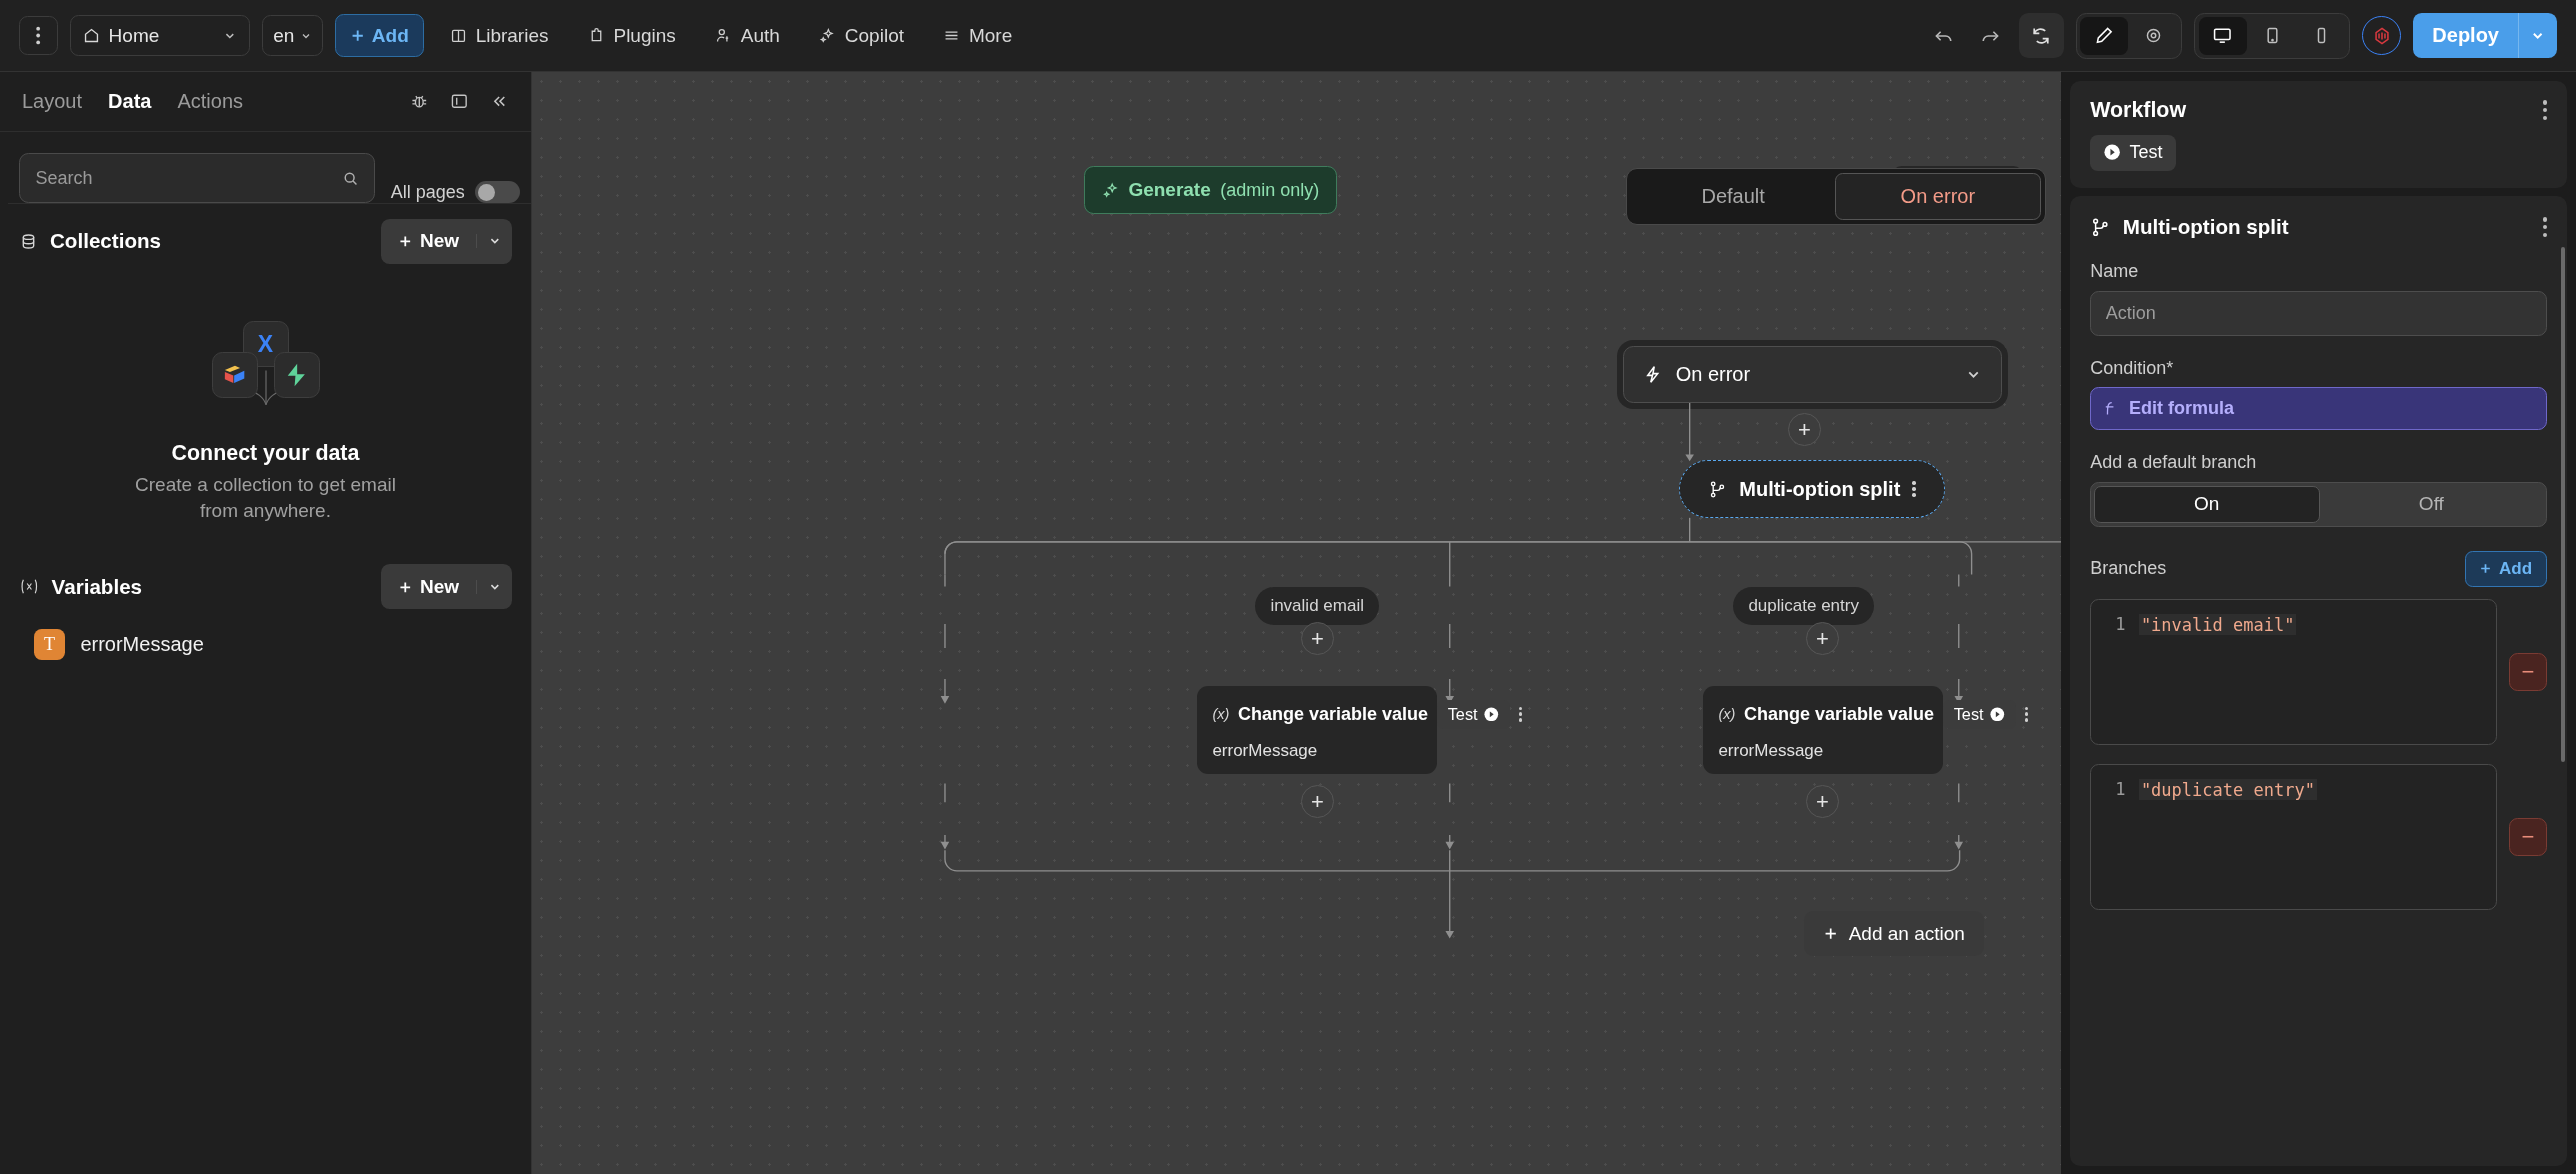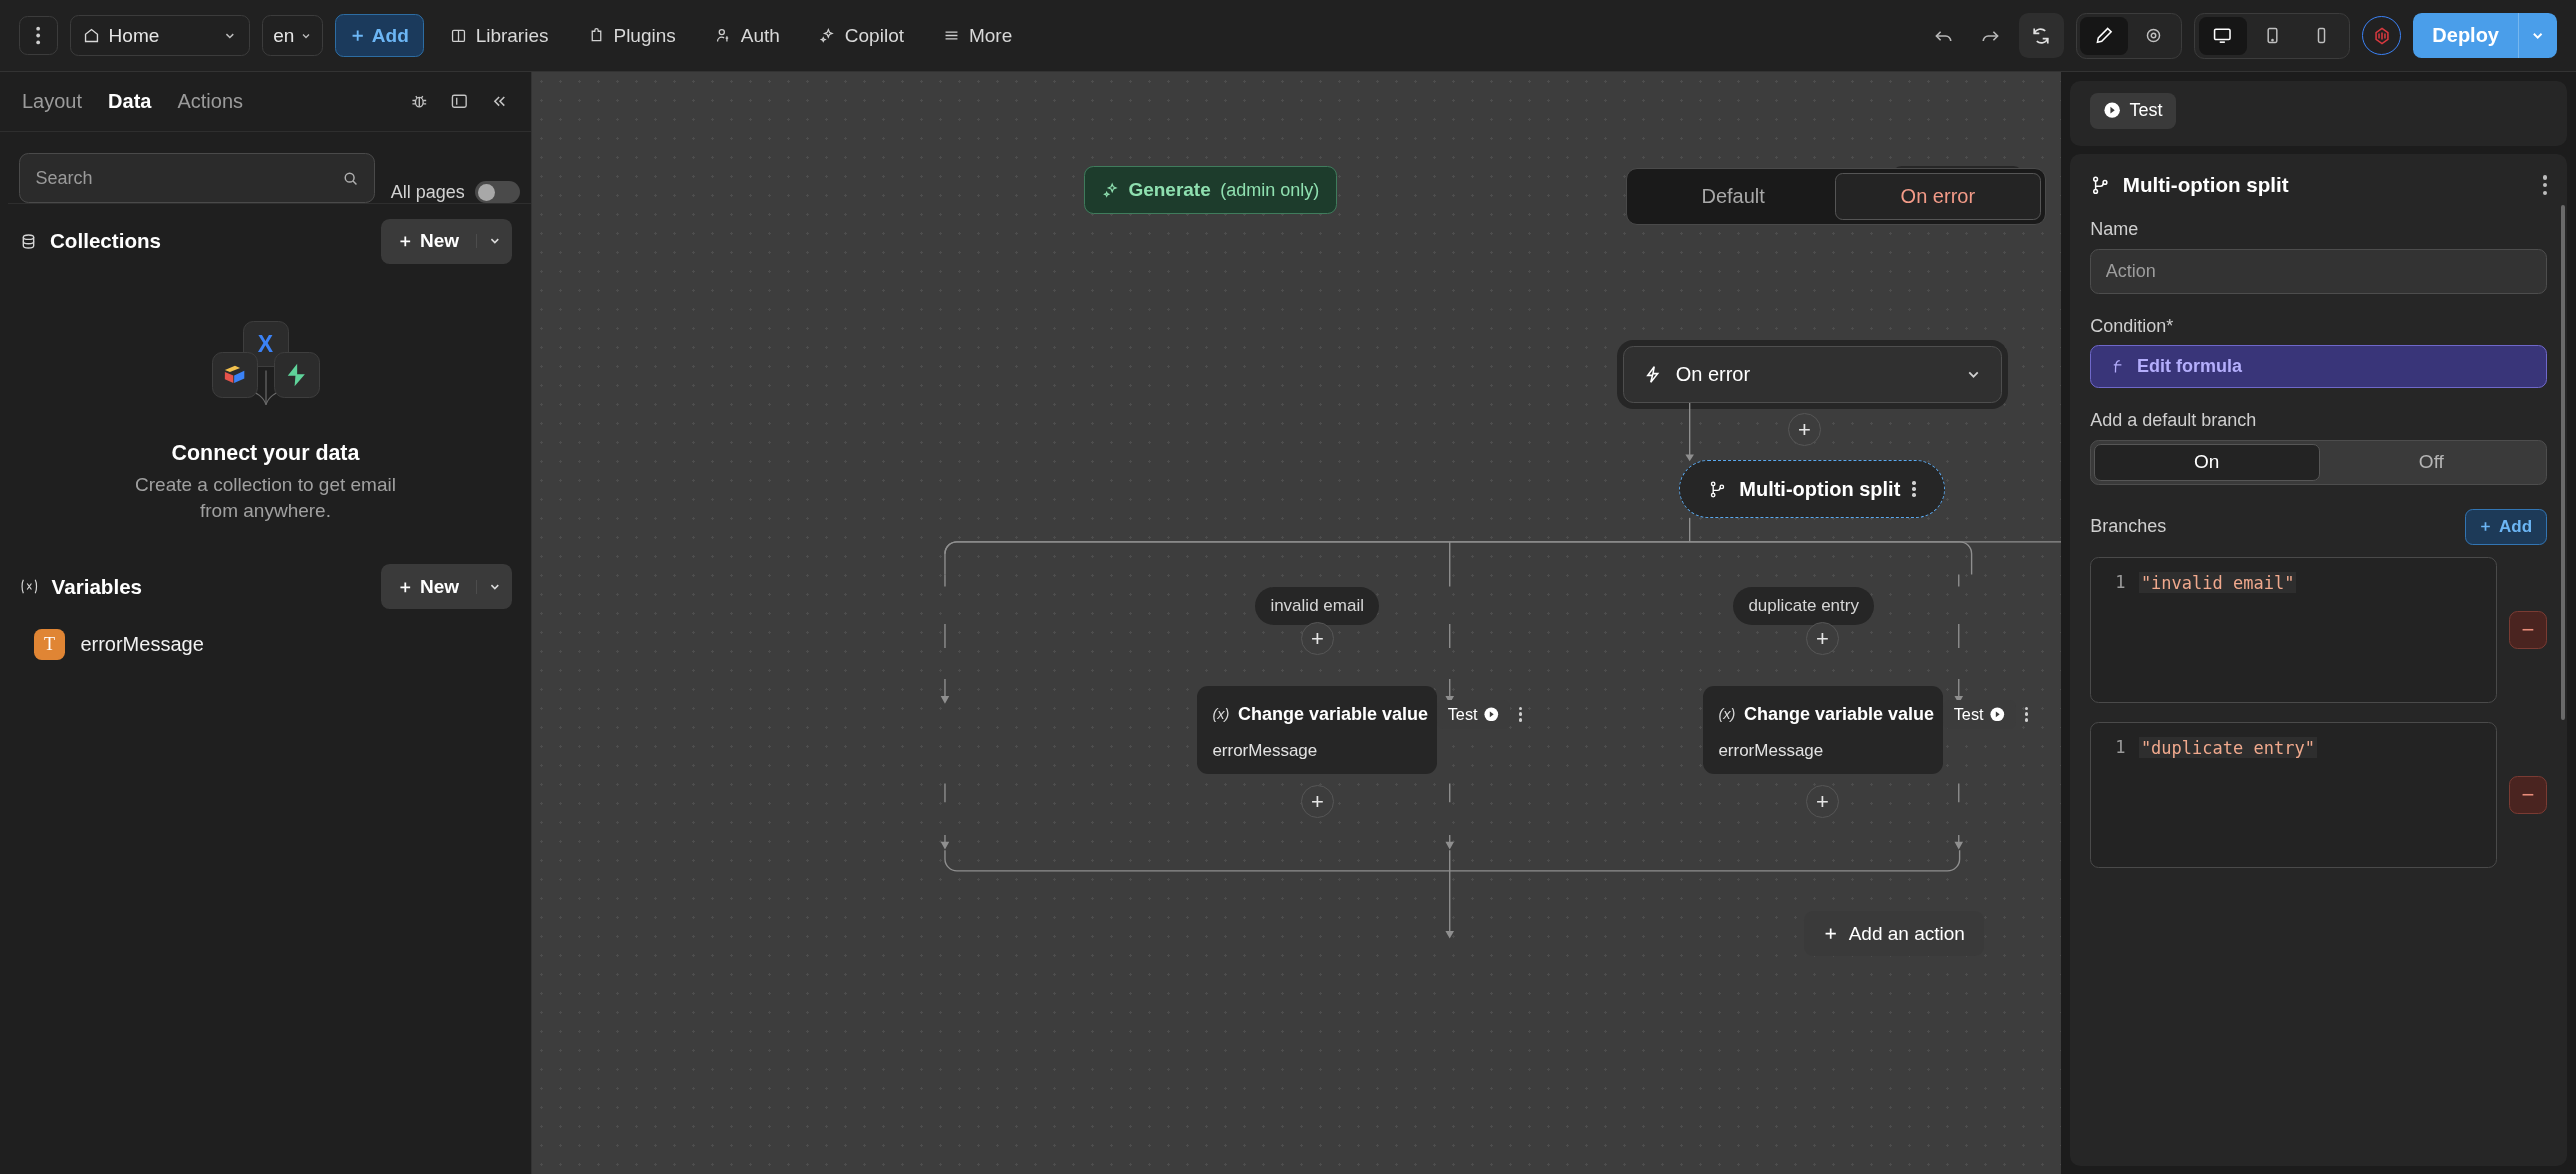--- a/index.html
+++ b/index.html
@@ -269,21 +269,21 @@
   .req { color: #cfcfcf; }
   .text-input {
     width: 100%; height: 45px; border-radius: 8.6px;
     border: 0.9px solid #4d4d4d; background: #333;
     padding: 0 14.6px; color: #ddd; font-size: 18px; font-family: inherit; outline: none;
   }
   .text-input::placeholder { color: #9d9d9d; }
   .formula-btn {
     width: 100%; height: 43px; border-radius: 8.6px;
     background: #393579; border: 0.9px solid #6f68c9;
-    display: flex; align-items: center; gap: 10.3px; padding: 0 21px;
+    display: flex; align-items: center; gap: 10.3px; padding: 0 13px;
     color: #b4aefc; font-size: 18px; font-weight: bold;
   }
   .onoff {
     width: 100%; height: 45px; border-radius: 8.6px;
     border: 0.9px solid #4d4d4d; background: #3a3a3a; display: flex; padding: 2.6px;
   }
   .onoff div {
     flex: 1; border-radius: 6.9px; display: flex; align-items: center; justify-content: center;
     font-size: 19px; color: #b5b5b5;
   }
@@ -772,20 +772,28 @@
           <svg width="15.4" height="15.4" viewBox="0 0 18 18" stroke="#fff" stroke-width="2">
               <path d="M9 3v12M3 9h12"></path>
             </svg>
         </span>
         <span>Add an action</span>
       </div>
     </div>
 
     <div class="rightpanel">
       <div class="rp-card">
+        <div class="rp-head">
+          <h2>Workflow</h2>
+          <span class="kebab-v">
+              <i></i>
+              <i></i>
+              <i></i>
+            </span>
+        </div>
         <div class="test-chip">
           <span>
             <svg width="16.3" height="16.3" viewBox="0 0 19 19">
                 <circle cx="9.5" cy="9.5" r="9" fill="#fff"></circle>
                 <path d="M7.5 5.6l5 3.9-5 3.9z" fill="#3a3a3a"></path>
               </svg>
           </span>
           <span>Test</span>
         </div>
       </div>

